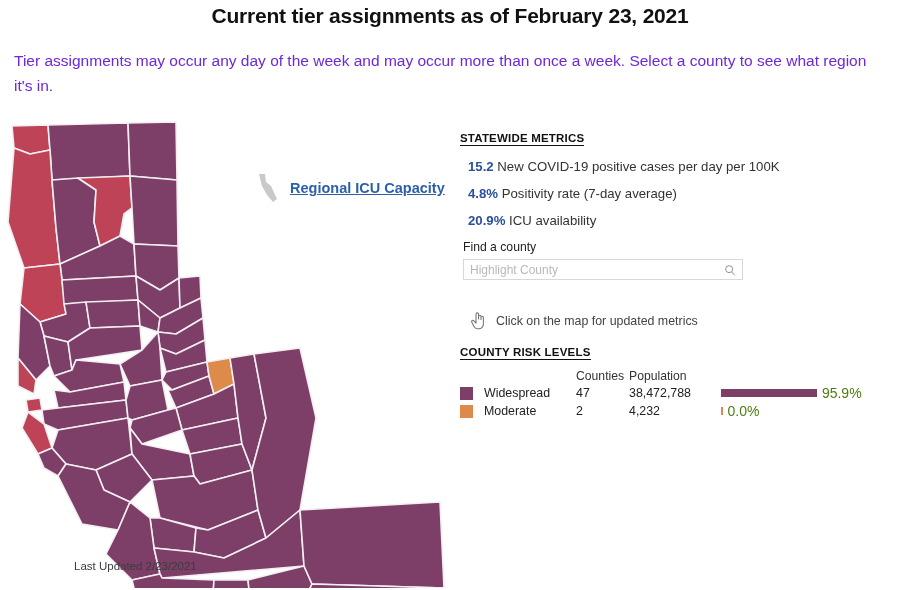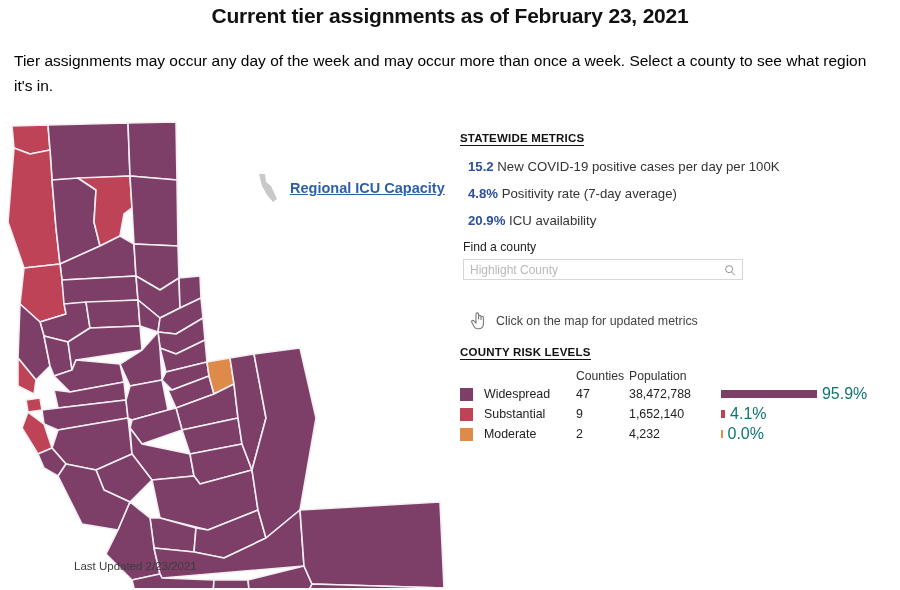--- a/index.html
+++ b/index.html
@@ -15,21 +15,21 @@
 
   
   .title{
     position:absolute;left:0;top:4px;width:900px;
     text-align:center;
     font-size:21px;font-weight:bold;color:#111111;
     letter-spacing:-0.2px;
   }
   .subtitle{
     position:absolute;left:14px;top:48px;width:870px;
-    font-size:15.5px;line-height:25px;color:#000000;
+    font-size:15.5px;line-height:25px;color:#6d28d9;
     font-weight:normal;
   }
 
   
   .map-wrap{
     position:absolute;left:0;top:118px;width:455px;height:470px;
   }
   .map-svg{display:block;}
   .last-updated{
     position:absolute;left:74px;top:560px;
@@ -110,21 +110,21 @@
   .col-counties{width:53px;}
   .col-pop{width:92px;}
   .col-bar{width:160px;}
 
   .swatch{
     width:13px;height:13px;display:inline-block;
     vertical-align:middle;
   }
   .bar-cell{display:flex;align-items:center;gap:5px;}
   .bar{height:8px;display:block;}
-  .bar-pct{font-size:16px;color:#0f766e;white-space:nowrap;text-align:right;}
+  .bar-pct{font-size:14px;color:#4d7c0f;white-space:nowrap;text-align:right;}
 </style>
 </head>
 <body>
 
 <div class="page">
 
   <div class="title">Current tier assignments as of February 23, 2021</div>
   <div class="subtitle">Tier assignments may occur any day of the week and may occur more than once a week. Select a county to see what region it's in.</div>
 
   <div class="map-wrap">
@@ -278,34 +278,20 @@
           <td class="col-pop">38,472,788</td>
           <td class="col-bar">
             <span class="bar-cell">
               <span class="bar" id="bar0" style="background: rgb(125, 63, 104); width: 95.9px;"></span>
               <span class="bar-pct">95.9%</span>
             </span>
           </td>
         </tr>
         <tr>
           <td class="col-sw">
-            <span class="swatch" id="sw1" style="background: rgb(191, 67, 87);"></span>
-          </td>
-          <td class="col-label">Substantial</td>
-          <td class="col-counties">9</td>
-          <td class="col-pop">1,652,140</td>
-          <td class="col-bar">
-            <span class="bar-cell">
-              <span class="bar" id="bar1" style="background: rgb(191, 67, 87); width: 4.1px;"></span>
-              <span class="bar-pct">4.1%</span>
-            </span>
-          </td>
-        </tr>
-        <tr>
-          <td class="col-sw">
             <span class="swatch" id="sw2" style="background: rgb(221, 138, 75);"></span>
           </td>
           <td class="col-label">Moderate</td>
           <td class="col-counties">2</td>
           <td class="col-pop">4,232</td>
           <td class="col-bar">
             <span class="bar-cell">
               <span class="bar" id="bar2" style="background: rgb(221, 138, 75); width: 1.5px;"></span>
               <span class="bar-pct">0.0%</span>
             </span>

